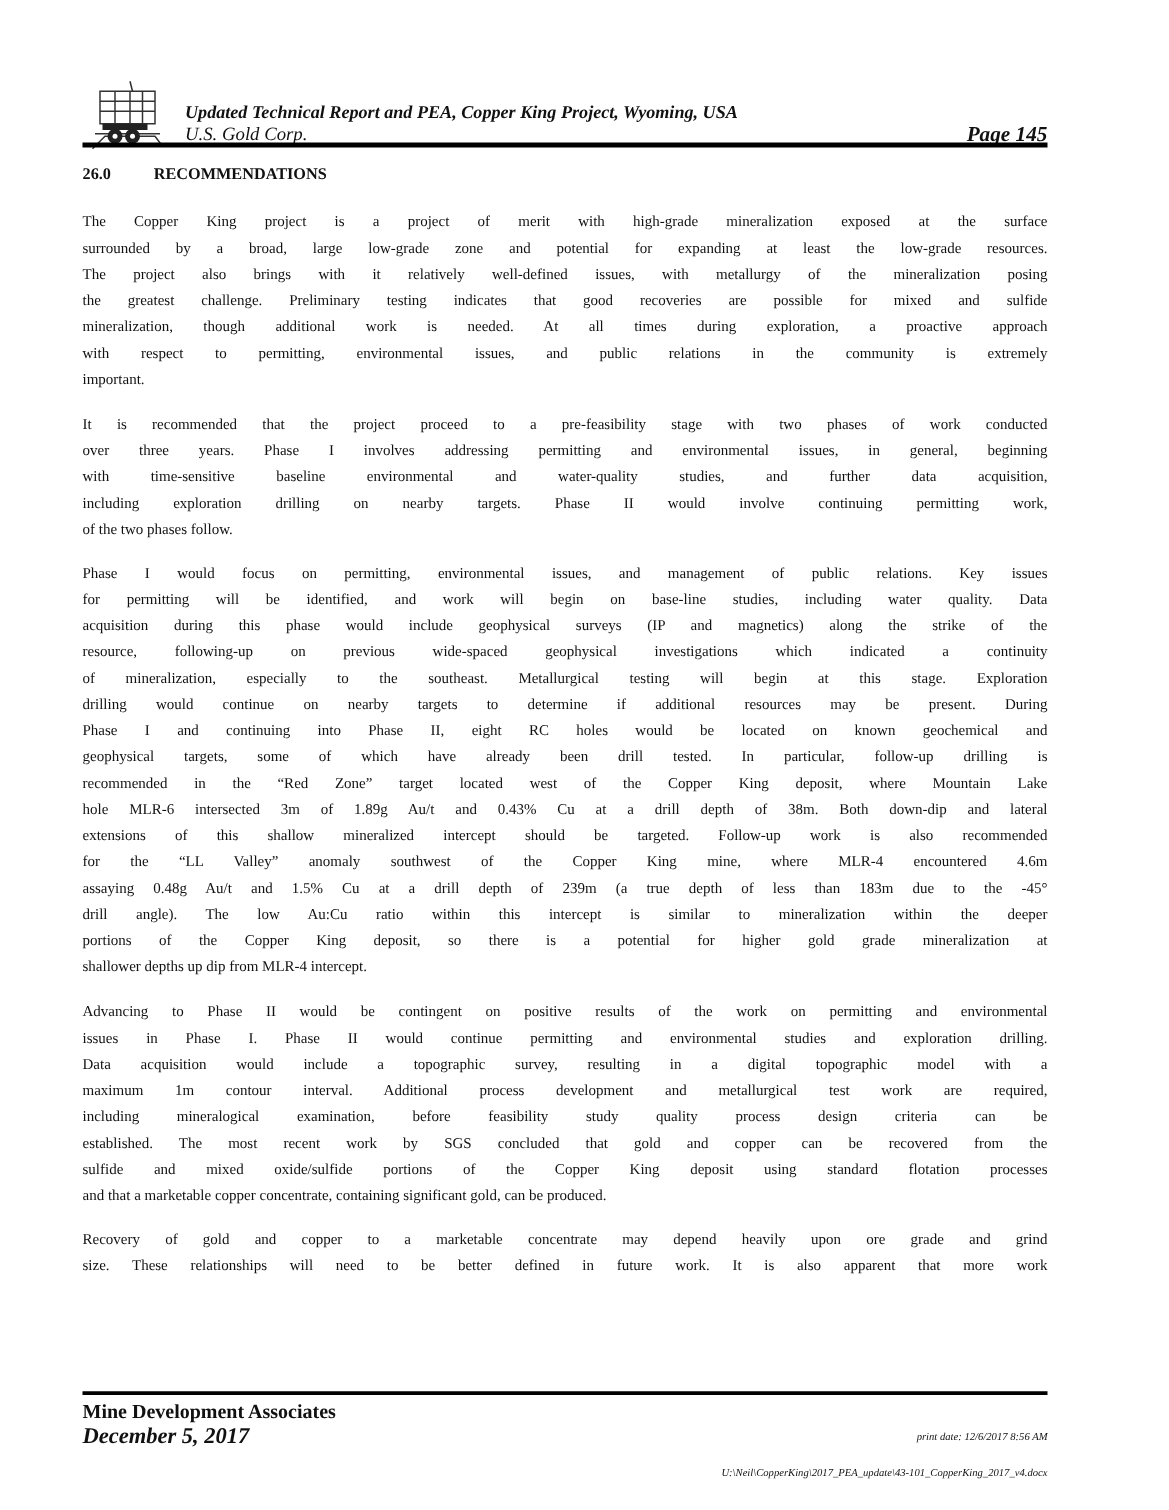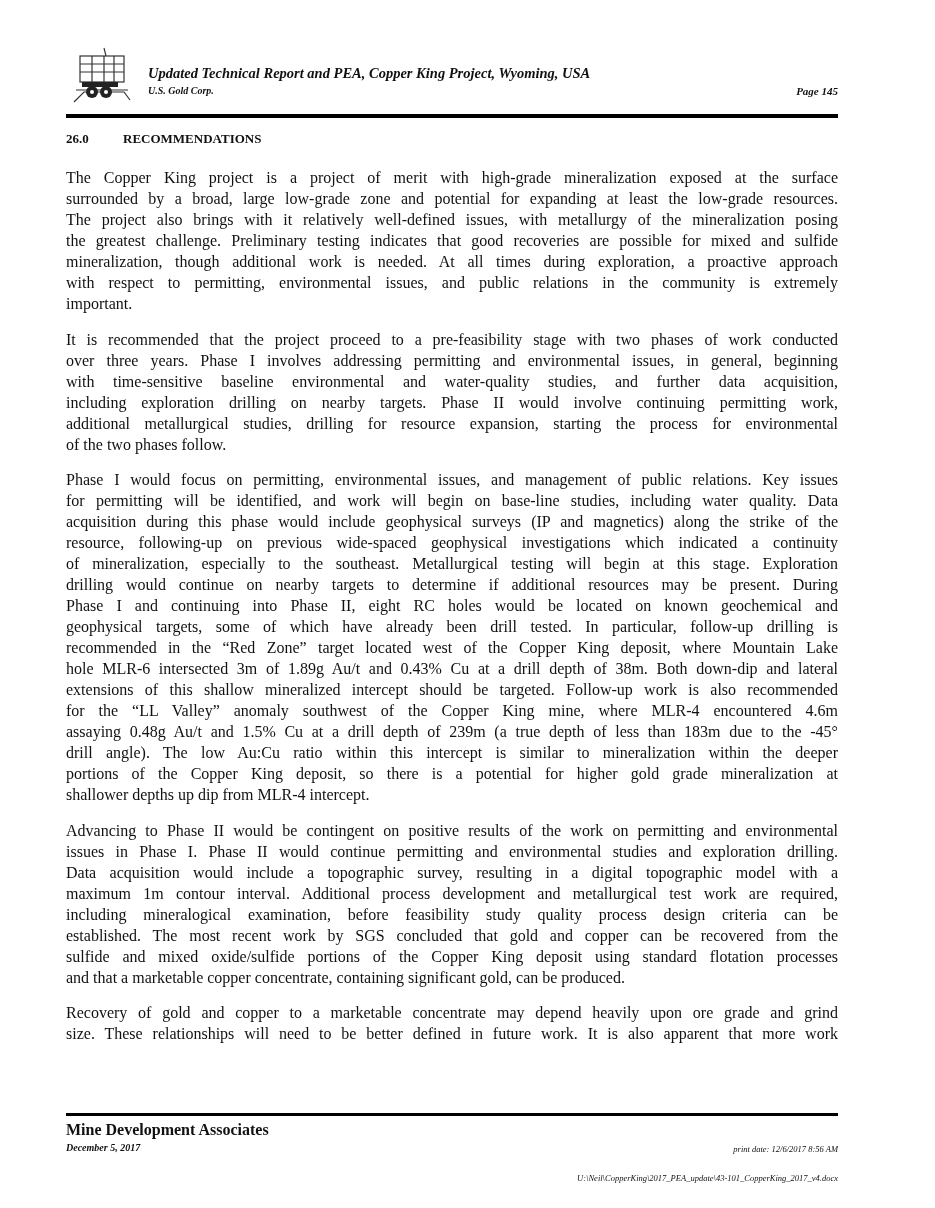--- a/index.html
+++ b/index.html
@@ -4,44 +4,44 @@
   <style>
     html, body { margin: 0; padding: 0; background: #ffffff; }
     body {
       width: 935px; height: 1208px; position: relative; overflow: hidden;
       font-family: "Liberation Serif", "DejaVu Serif", serif;
       color: #111111;
     }
     .page { position: absolute; left: 0; top: 0; width: 935px; height: 1208px; }
 
     
-    .header { position: absolute; left: 66px; top: 44px; width: 772px; height: 62px; }
+    .header { position: absolute; left: 66px; top: 61px; width: 772px; height: 62px; }
     .logo { position: absolute; left: 4px; top: 2px; width: 64px; height: 60px; }
     .header-title { position: absolute; left: 82px; top: 20px; font-style: italic; font-weight: bold; font-size: 14.5px; line-height: 18px; white-space: nowrap; }
-    .header-company { position: absolute; left: 82px; top: 38px; font-style: italic; font-weight: bold; font-size: 10px; line-height: 18px; white-space: nowrap; }
-    .header-page { position: absolute; right: 0; top: 38px; font-style: italic; font-weight: bold; font-size: 11px; line-height: 18px; }
+    .header-company { position: absolute; left: 82px; top: 38px; font-style: italic; font-weight: normal; font-size: 15px; line-height: 18px; white-space: nowrap; }
+    .header-page { position: absolute; right: 0; top: 38px; font-style: italic; font-weight: bold; font-size: 17px; line-height: 18px; }
     .header-rule { position: absolute; left: 66px; top: 114px; width: 772px; height: 4px; background: #000; }
 
     
     .section-heading { position: absolute; left: 66px; top: 129px; font-weight: bold; font-size: 13px; line-height: 20px; white-space: nowrap; }
     .section-heading .num { display: inline-block; width: 57px; }
 
     
     .body { position: absolute; left: 66px; top: 167px; width: 772px; }
     .para { margin: 0 0 14.5px 0; }
     .line {
-      display: block; font-size: 16px; line-height: 21px; height: 21px;
+      display: block; font-size: 12px; line-height: 21px; height: 21px;
       text-align: justify; text-align-last: justify; white-space: nowrap; overflow: visible;
     }
     .line.last { text-align-last: left; }
 
     
     .footer-rule { position: absolute; left: 66px; top: 1113px; width: 772px; height: 3px; background: #000; }
     .footer-org { position: absolute; left: 66px; top: 1121px; font-weight: bold; font-size: 16px; line-height: 18px; }
-    .footer-date { position: absolute; left: 66px; top: 1139px; font-style: italic; font-weight: bold; font-size: 10px; line-height: 18px; }
+    .footer-date { position: absolute; left: 66px; top: 1139px; font-style: italic; font-weight: bold; font-size: 18px; line-height: 18px; }
     .footer-path { position: absolute; right: 97px; top: 1124px; font-style: italic; font-size: 8.5px; line-height: 12px; white-space: nowrap; margin-top: 48px; }
     .footer-print { position: absolute; right: 97px; top: 1143px; font-style: italic; font-size: 8.5px; line-height: 12px; white-space: nowrap; }
   </style>
 </head>
 <body>
 
 <div class="page">
 
   <div class="header">
     <svg class="logo" viewBox="0 0 64 60" xmlns="http://www.w3.org/2000/svg">
@@ -82,21 +82,20 @@
       <span class="line">the greatest challenge.  Preliminary testing indicates that good recoveries are possible for mixed and sulfide</span>
       <span class="line">mineralization, though additional work is needed.  At all times during exploration, a proactive approach</span>
       <span class="line">with respect to permitting, environmental issues, and public relations in the community is extremely</span>
       <span class="line last">important.</span>
     </div>
     <div class="para">
       <span class="line">It is recommended that the project proceed to a pre-feasibility stage with two phases of work conducted</span>
       <span class="line">over three years.  Phase I involves addressing permitting and environmental issues, in general, beginning</span>
       <span class="line">with time-sensitive baseline environmental and water-quality studies, and further data acquisition,</span>
       <span class="line">including exploration drilling on nearby targets.  Phase II would involve continuing permitting work,</span>
-      <span class="line">additional metallurgical studies, drilling for resource expansion, starting the process for environmental</span>
       <span class="line last">of the two phases follow.</span>
     </div>
     <div class="para">
       <span class="line">Phase I would focus on permitting, environmental issues, and management of public relations.  Key issues</span>
       <span class="line">for permitting will be identified, and work will begin on base-line studies, including water quality.  Data</span>
       <span class="line">acquisition during this phase would include geophysical surveys (IP and magnetics) along the strike of the</span>
       <span class="line">resource, following-up on previous wide-spaced geophysical investigations which indicated a continuity</span>
       <span class="line">of mineralization, especially to the southeast.  Metallurgical testing will begin at this stage.  Exploration</span>
       <span class="line">drilling would continue on nearby targets to determine if additional resources may be present.  During</span>
       <span class="line">Phase I and continuing into Phase II, eight RC holes would be located on known geochemical and</span>

